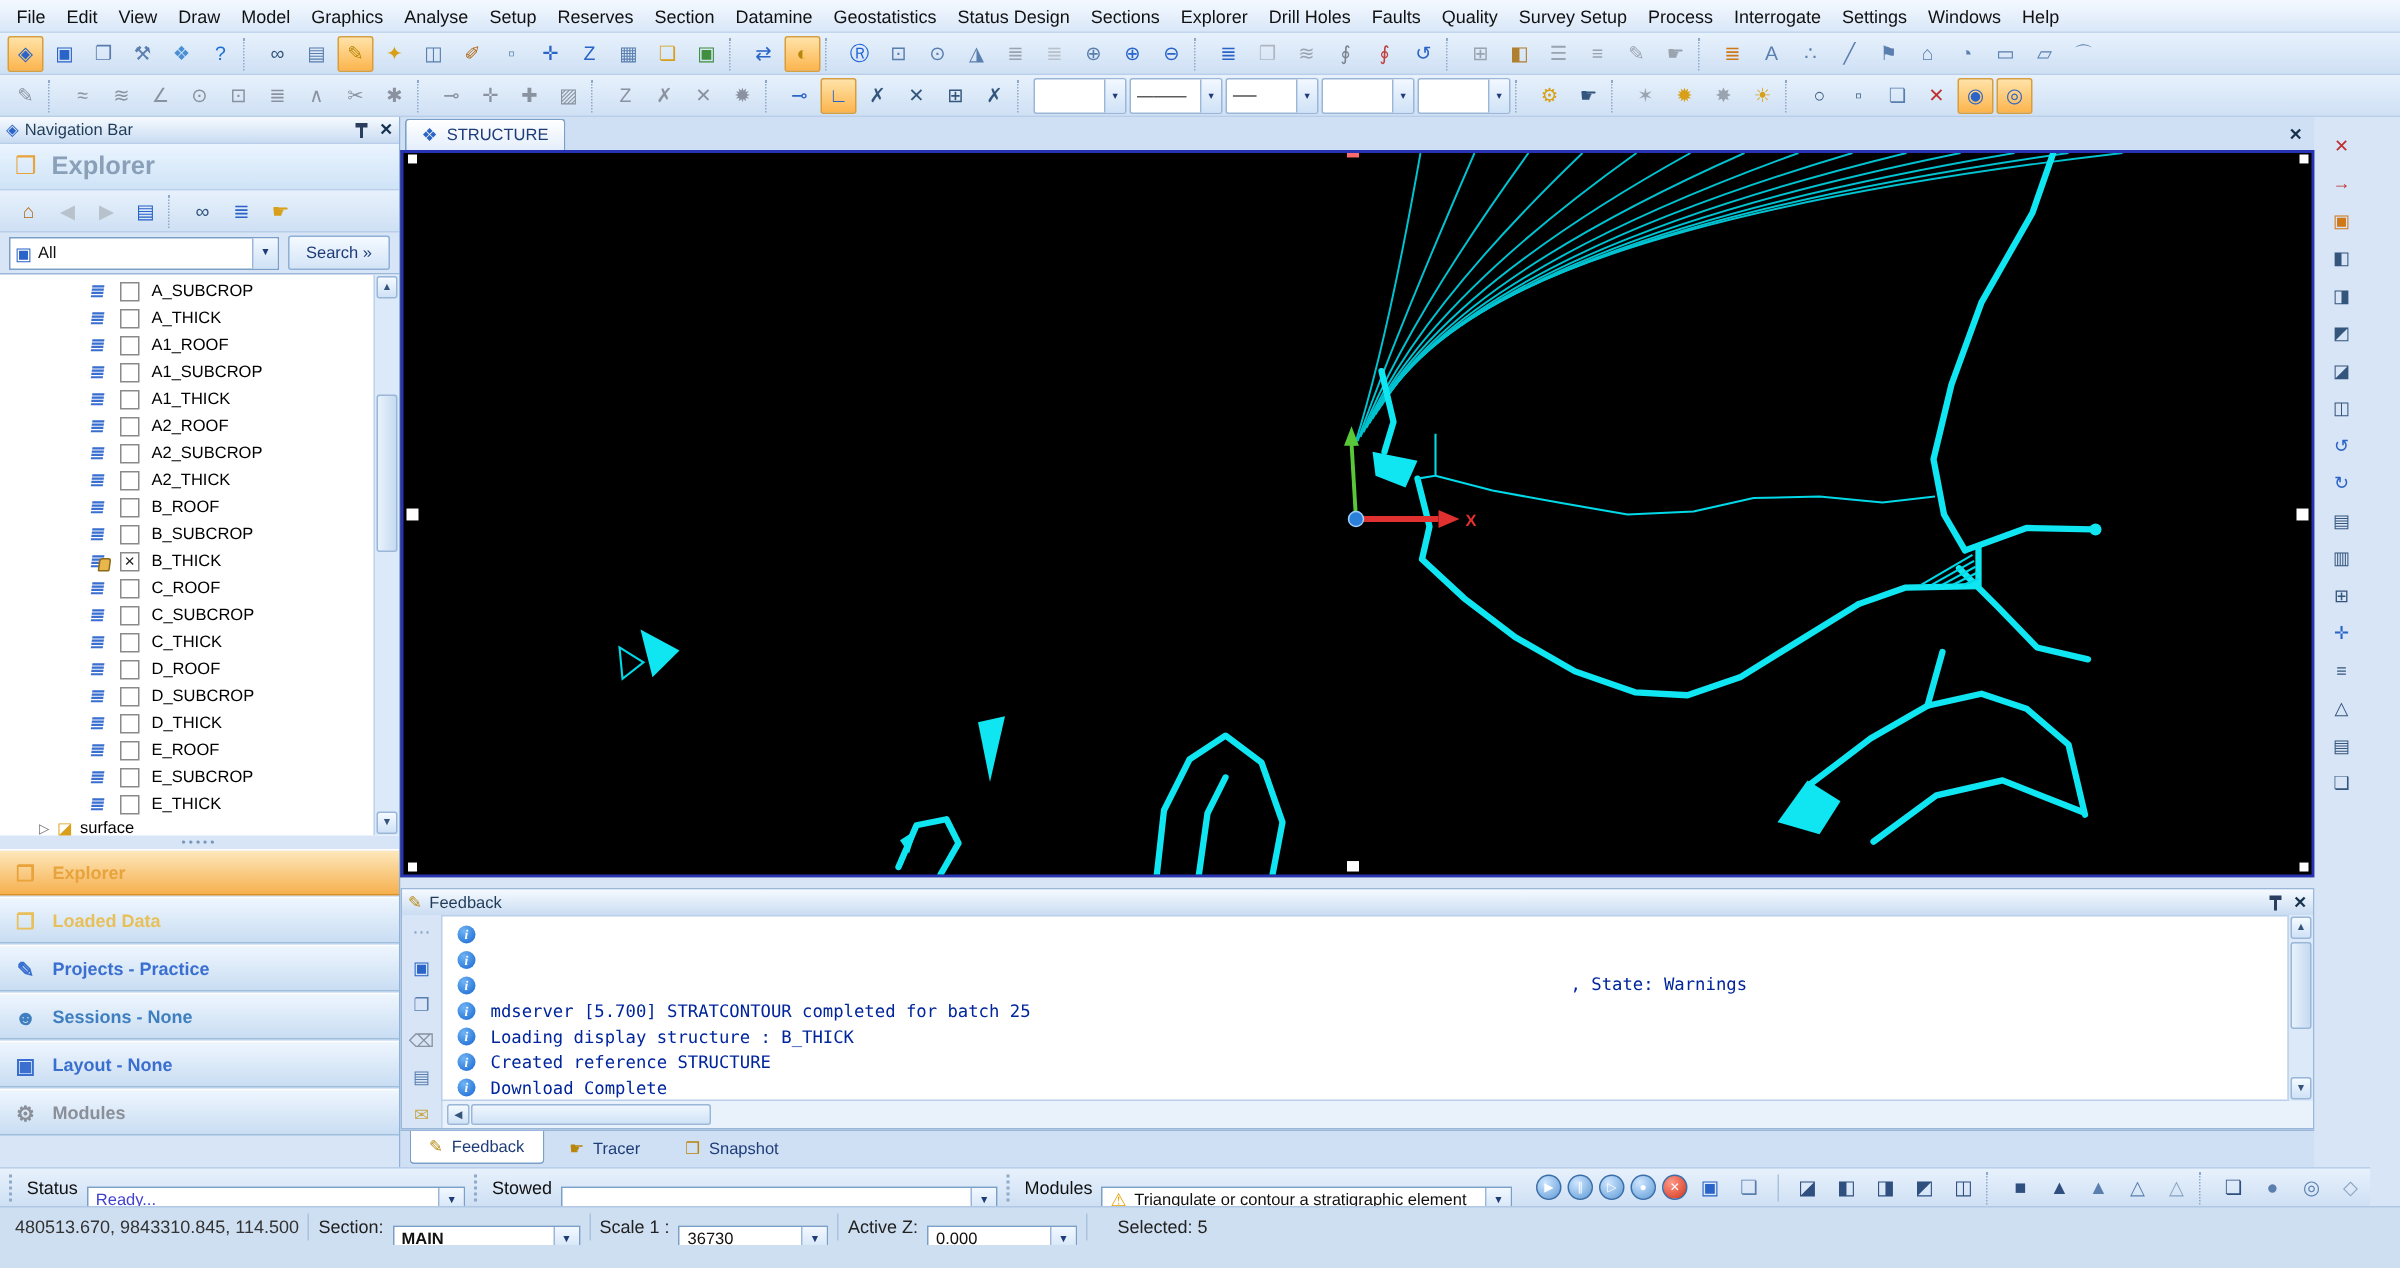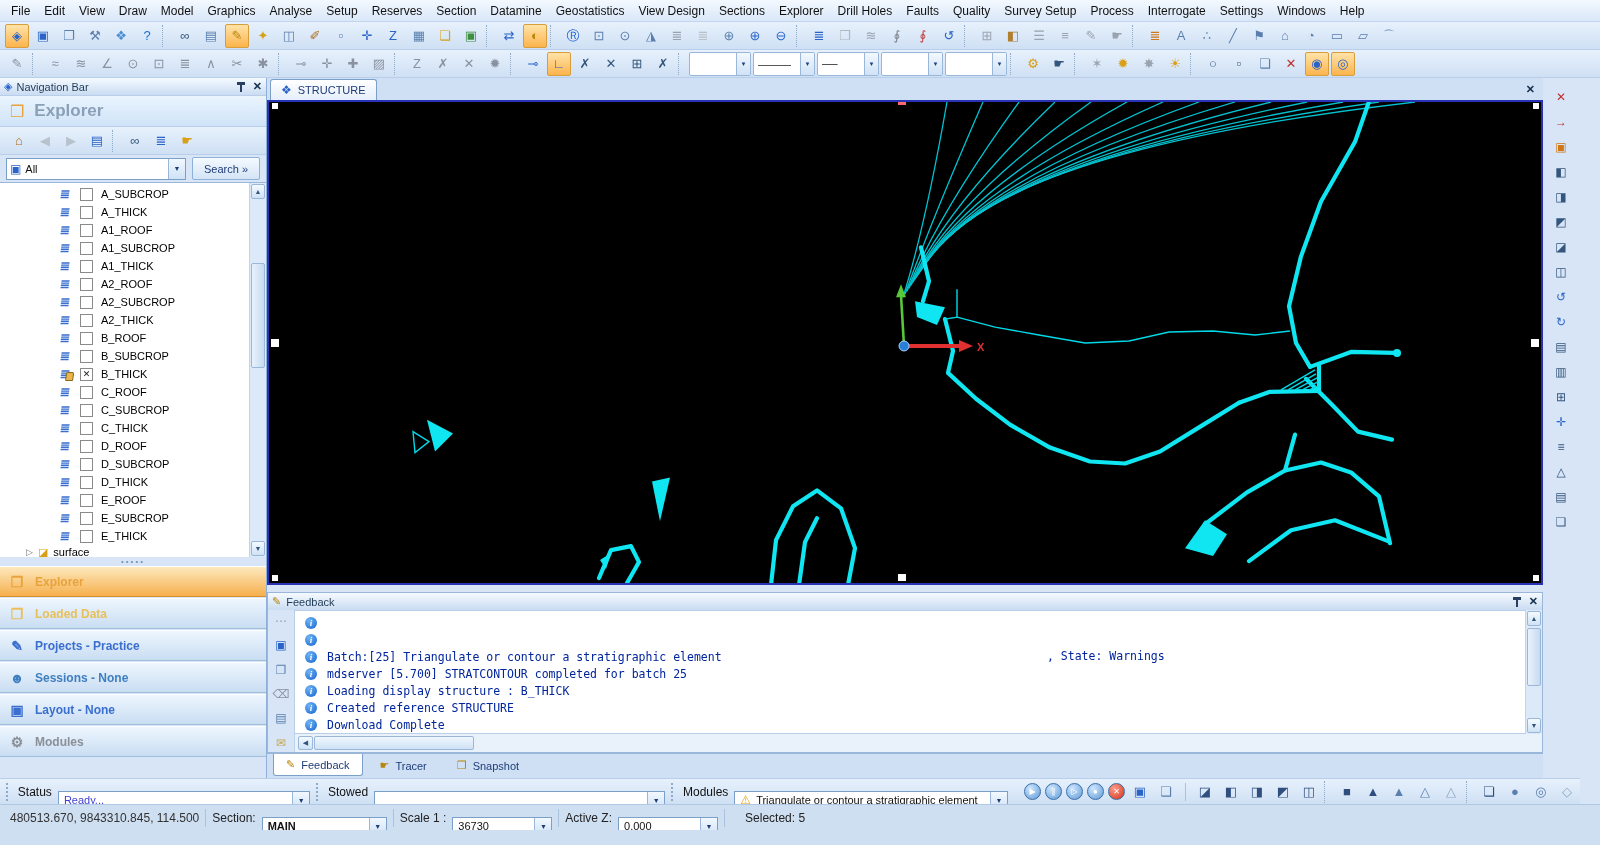--- a/index.html
+++ b/index.html
@@ -128,21 +128,21 @@
       <span class="mitem">View</span>
       <span class="mitem">Draw</span>
       <span class="mitem">Model</span>
       <span class="mitem">Graphics</span>
       <span class="mitem">Analyse</span>
       <span class="mitem">Setup</span>
       <span class="mitem">Reserves</span>
       <span class="mitem">Section</span>
       <span class="mitem">Datamine</span>
       <span class="mitem">Geostatistics</span>
-      <span class="mitem">View Design</span>
+      <span class="mitem">Status Design</span>
       <span class="mitem">Sections</span>
       <span class="mitem">Explorer</span>
       <span class="mitem">Drill Holes</span>
       <span class="mitem">Faults</span>
       <span class="mitem">Quality</span>
       <span class="mitem">Survey Setup</span>
       <span class="mitem">Process</span>
       <span class="mitem">Interrogate</span>
       <span class="mitem">Settings</span>
       <span class="mitem">Windows</span>
@@ -761,21 +761,20 @@
       <div class="fb-row">
           <span class="info-ic">i</span>
           <span class="fb-tail"></span>
         </div>
           <div class="fb-row">
           <span class="info-ic">i</span>
           <span class="fb-tail"></span>
         </div>
           <div class="fb-row">
           <span class="info-ic">i</span>
-          <span class="fb-text">Batch:[25] Triangulate or contour a stratigraphic element</span>
           <span class="fb-tail">, State: Warnings</span>
         </div>
           <div class="fb-row">
           <span class="info-ic">i</span>
           <span class="fb-text">mdserver [5.700] STRATCONTOUR completed for batch 25</span>
           <span class="fb-tail"></span>
         </div>
           <div class="fb-row">
           <span class="info-ic">i</span>
           <span class="fb-text">Loading display structure : B_THICK</span>

